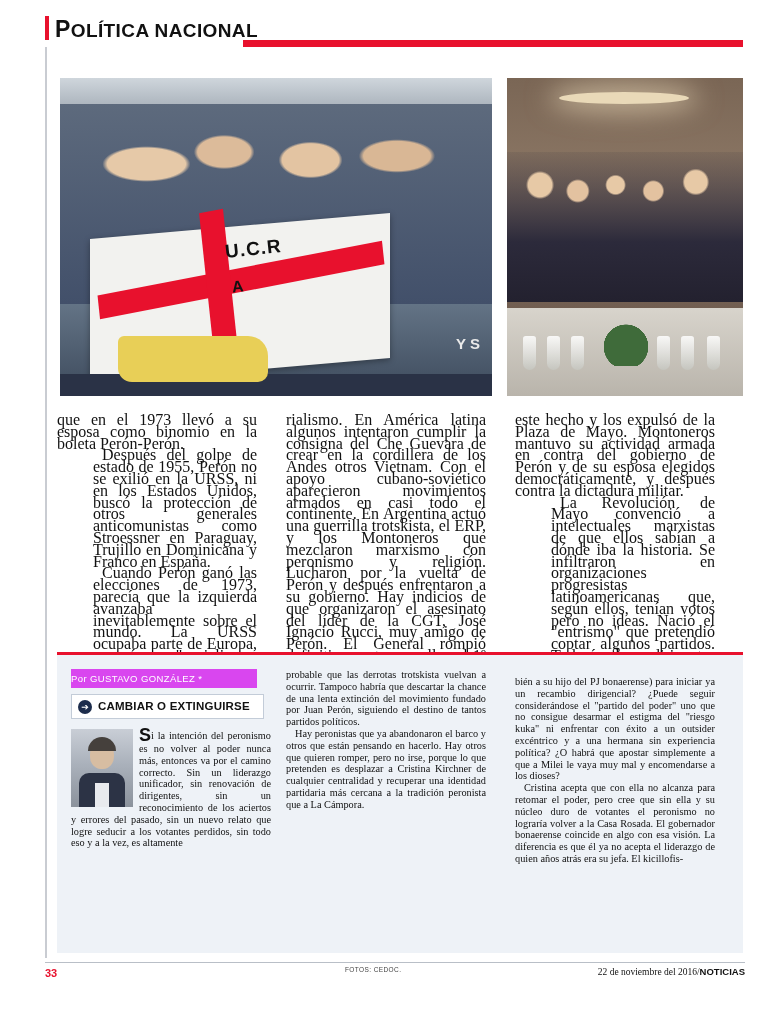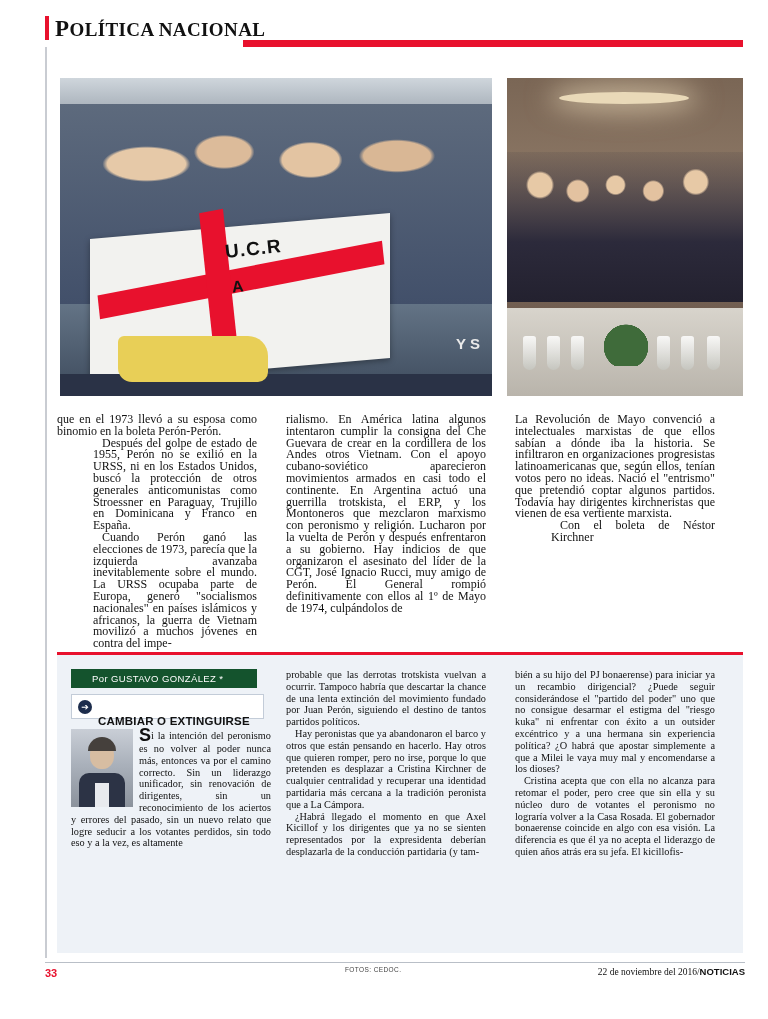--- a/index.html
+++ b/index.html
@@ -47,21 +47,21 @@
     left: 0;
     top: 0;
     width: 4px;
     height: 28px;
     background: #e8112d;
   }
   .kicker {
     position: absolute;
     left: 10px;
     top: 0px;
-    font-family: Liberation Serif, serif;
+    font-family: Liberation Sans, sans-serif;
     font-weight: bold;
     font-size: 19px;
     letter-spacing: 0.4px;
     color: #111;
   }
   .kicker .cap {
     font-size: 23px;
   }
   .rule-red {
     position: absolute;
@@ -229,21 +229,21 @@
     position: absolute;
     left: 57px;
     top: 414px;
     width: 686px;
     height: 222px;
   }
   .col {
     position: absolute;
     top: 0;
     width: 200px;
-    font-size: 12px;
+    font-size: 16px;
     line-height: 11.8px;
     text-align: justify;
     color: #111;
   }
   .col p { margin: 0; }
   .col p + p { text-indent: 9px; margin-left: 36px; }
   .col-1 { left: 0; }
   .col-2 { left: 229px; }
   .col-3 { left: 458px; }
 
@@ -259,27 +259,27 @@
   }
   .op-left {
     position: absolute;
     left: 14px;
     top: 14px;
     width: 200px;
   }
   .byline-bar {
     width: 186px;
     height: 19px;
-    background: #14532d;
+    background: #d946ef;
     color: #fff;
     font-family: "Liberation Sans", sans-serif;
     font-size: 9.5px;
     letter-spacing: .4px;
     line-height: 19px;
-    padding-left: 21px;
+    padding-left: 0;
     box-sizing: border-box;
   }
   .title-bar {
     margin-top: 6px;
     width: 193px;
     height: 25px;
     background: #ffffff;
     border: 1px solid #c3ccd8;
     box-sizing: border-box;
     position: relative;
@@ -291,21 +291,21 @@
     border-radius: 50%;
     background: #1c2c4c;
     color: #fff;
     font-size: 9px;
     line-height: 14px;
     text-align: center;
     font-family: "Liberation Sans", sans-serif;
   }
   .title-text {
     position: absolute;
-    left: 26px; top: 20px;
+    left: 26px; top: 5px;
     font-family: "Liberation Sans", sans-serif;
     font-weight: bold;
     font-size: 11.5px;
     letter-spacing: .2px;
     color: #111;
   }
   .author-photo {
     margin-top: 10px;
     width: 62px;
     height: 78px;
@@ -354,21 +354,21 @@
     position: absolute;
     top: 14px;
     width: 200px;
     font-size: 10.3px;
     line-height: 11.8px;
     text-align: justify;
   }
   .op-col p { margin: 0; }
   .op-col p + p { text-indent: 9px; }
   .op-col-2 { left: 229px; }
-  .op-col-3 { left: 458px; }
+  .op-col-3 { left: 458px; margin-top: 7px; }
 
   
   .footer-rule {
     position: absolute;
     left: 45px;
     top: 962px;
     width: 700px;
     height: 1px;
     background: #b9bfc7;
   }
@@ -443,20 +443,21 @@
   <div class="body-cols">
     <div class="col col-1">
       <p>que en el 1973 llevó a su esposa como binomio en la boleta Perón-Perón.</p>
       <p>Después del golpe de estado de 1955, Perón no se exilió en la URSS, ni en los Estados Unidos, buscó la protección de otros generales anticomunistas como Stroessner en Paraguay, Trujillo en Dominicana y Franco en España.</p>
       <p>Cuando Perón ganó las elecciones de 1973, parecía que la izquierda avanzaba inevitablemente sobre el mundo. La URSS ocupaba parte de Europa, generó "socialismos nacionales" en países islámicos y africanos, la guerra de Vietnam movilizó a muchos jóvenes en contra del impe-</p>
     </div>
     <div class="col col-2">
       <p>rialismo. En América latina algunos intentaron cumplir la consigna del Che Guevara de crear en la cordillera de los Andes otros Vietnam. Con el apoyo cubano-soviético aparecieron movimientos armados en casi todo el continente. En Argentina actuó una guerrilla trotskista, el ERP, y los Montoneros que mezclaron marxismo con peronismo y religión. Lucharon por la vuelta de Perón y después enfrentaron a su gobierno. Hay indicios de que organizaron el asesinato del líder de la CGT, José Ignacio Rucci, muy amigo de Perón. El General rompió definitivamente con ellos al 1º de Mayo de 1974, culpándolos de</p>
     </div>
     <div class="col col-3">
+      <p>este hecho y los expulsó de la Plaza de Mayo. Montoneros mantuvo su actividad armada en contra del gobierno de Perón y de su esposa elegidos democráticamente, y después contra la dictadura militar.</p>
       <p>La Revolución de Mayo convenció a intelectuales marxistas de que ellos sabían a dónde iba la historia. Se infiltraron en organizaciones progresistas latinoamericanas que, según ellos, tenían votos pero no ideas. Nació el "entrismo" que pretendió coptar algunos partidos. Todavía hay dirigentes kirchneristas que vienen de esa vertiente marxista.</p>
       <p>Con el boleta de Néstor Kirchner</p>
     </div>
   </div>
 
   <div class="opinion">
 
     <div class="op-left">
       <div class="byline-bar">Por GUSTAVO GONZÁLEZ *</div>
 
@@ -471,21 +472,20 @@
         <div class="ap-head"></div>
         <div class="ap-hair"></div>
       </div>
 
       <div class="op-text-left"><span class="dropcap">S</span><span>i la intención del peronismo es no volver al poder nunca más, entonces va por el camino correcto. Sin un liderazgo unificador, sin renovación de dirigentes, sin un reconocimiento de los aciertos y errores del pasado, sin un nuevo relato que logre seducir a los votantes perdidos, sin todo eso y a la vez, es altamente</span></div>
     </div>
 
     <div class="op-col op-col-2">
       <p>probable que las derrotas trotskista vuelvan a ocurrir. Tampoco habría que descartar la chance de una lenta extinción del movimiento fundado por Juan Perón, siguiendo el destino de tantos partidos políticos.</p>
       <p>Hay peronistas que ya abandonaron el barco y otros que están pensando en hacerlo. Hay otros que quieren romper, pero no irse, porque lo que pretenden es desplazar a Cristina Kirchner de cualquier centralidad y recuperar una identidad partidaria más cercana a la tradición peronista que a La Cámpora.</p>
-      <p>¿Habrá llegado el momento en que Axel Kicillof y los dirigentes que ya no se sienten representados por la expresidenta deberían desplazarla de la conducción partidaria (y tam-</p>
     </div>
 
     <div class="op-col op-col-3">
       <p>bién a su hijo del PJ bonaerense) para iniciar ya un recambio dirigencial? ¿Puede seguir considerándose el "partido del poder" uno que no consigue desarmar el estigma del "riesgo kuka" ni enfrentar con éxito a un outsider excéntrico y a una hermana sin experiencia política? ¿O habrá que apostar simplemente a que a Milei le vaya muy mal y encomendarse a los dioses?</p>
       <p>Cristina acepta que con ella no alcanza para retomar el poder, pero cree que sin ella y su núcleo duro de votantes el peronismo no lograría volver a la Casa Rosada. El gobernador bonaerense coincide en algo con esa visión. La diferencia es que él ya no acepta el liderazgo de quien años atrás era su jefa. El kicillofis-</p>
     </div>
   </div>
 
   <div class="footer-rule"></div>
   <div class="folio">33</div>

